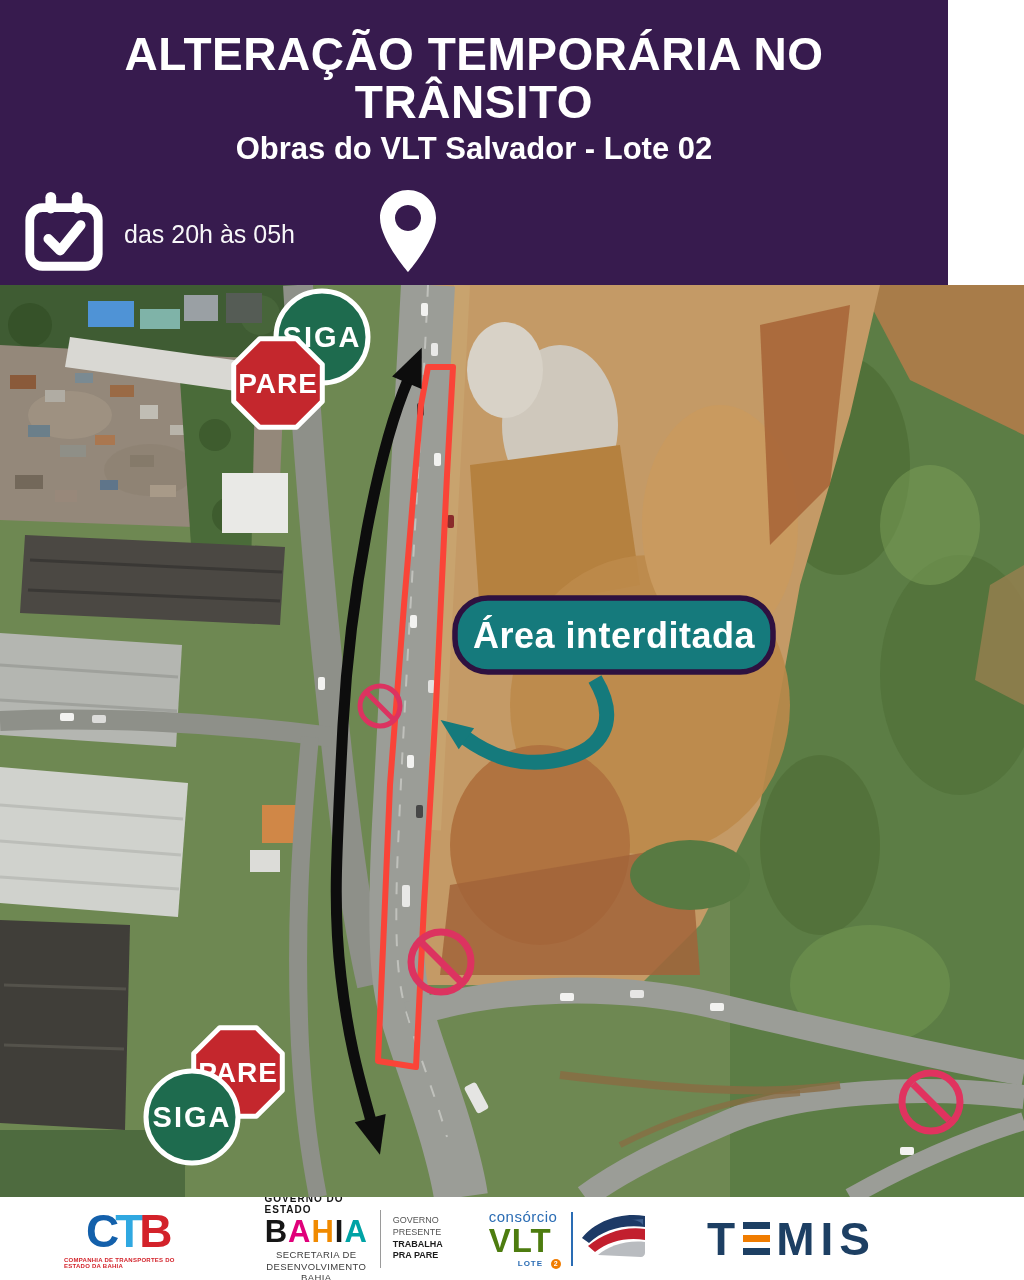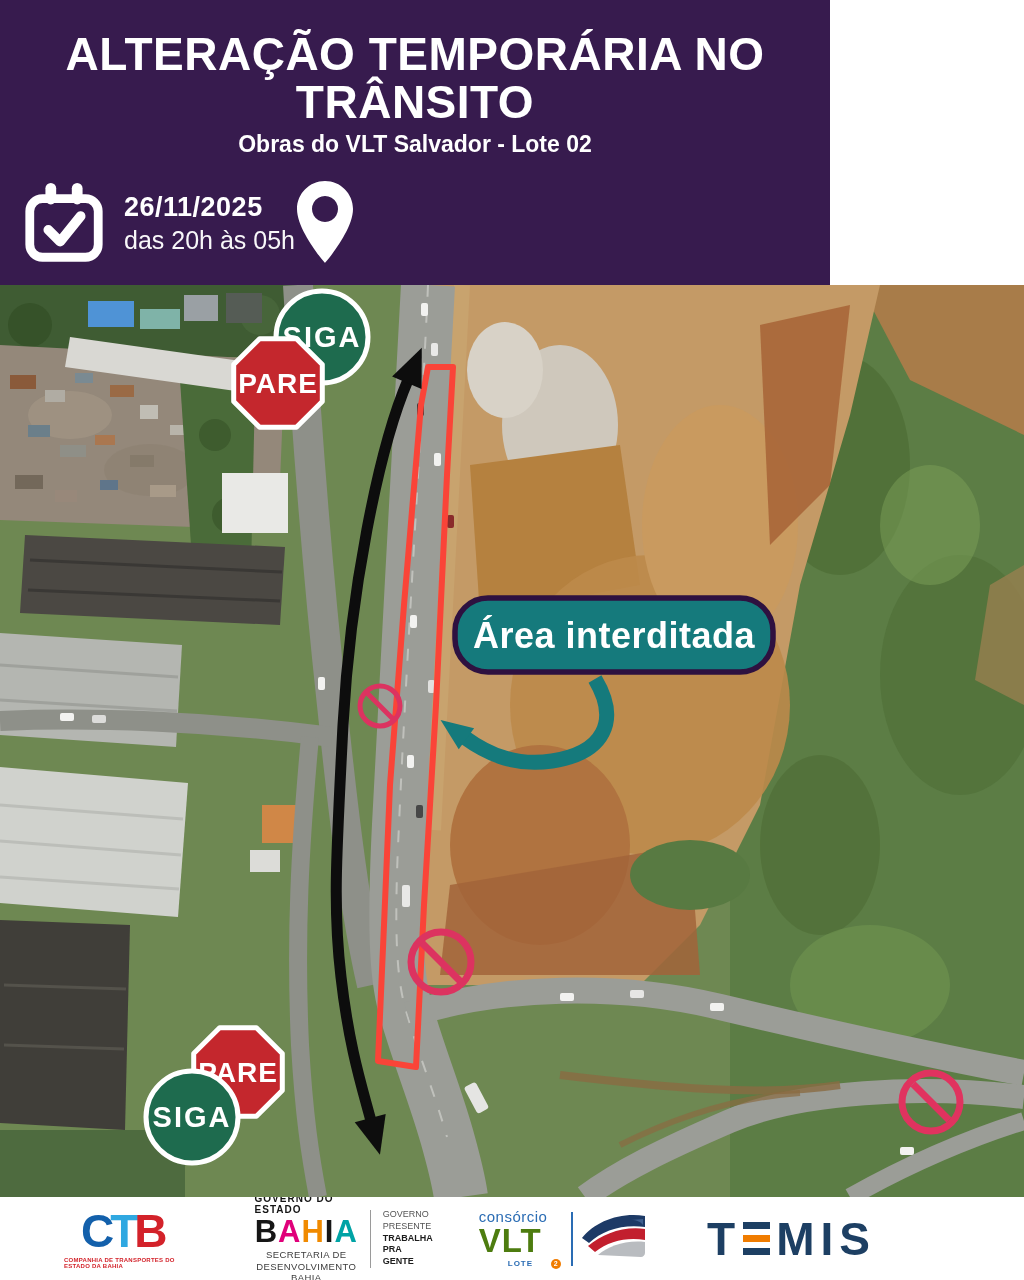--- a/index.html
+++ b/index.html
@@ -2,28 +2,28 @@
 <html><head>
 <meta charset="utf-8">
 <style>
   html,body{margin:0;padding:0;}
   body{
     width:1024px;height:1280px;overflow:hidden;position:relative;
     font-family:"Liberation Sans",sans-serif;background:#fff;
   }
   
   .header{
-    width:830px;height:285px;background:#371b4e;color:#fff;box-sizing:border-box;
+    width:948px;height:285px;background:#371b4e;color:#fff;box-sizing:border-box;
   }
   .title{
     margin:0;padding-top:30px;text-align:center;font-size:46px;font-weight:800;
     letter-spacing:.5px;line-height:1.05;
   }
   .subtitle{
-    margin:4px 0 0 0;text-align:center;font-size:23px;font-weight:700;
+    margin:4px 0 0 0;text-align:center;font-size:31px;font-weight:700;
   }
   .info-row{
     display:flex;align-items:center;margin-top:20px;padding:0 18px 0 20px;
   }
   .cal-wrap{width:88px;height:92px;flex:0 0 auto;}
   .date-block{margin-left:16px;flex:0 0 auto;}
   .date-main{font-size:27px;font-weight:800;letter-spacing:.5px;}
   .date-time{font-size:25px;font-weight:400;margin-top:3px;opacity:.97;}
   .pin-wrap{margin-left:auto;width:60px;height:90px;flex:0 0 auto;}
   .notice{width:472px;margin-left:16px;margin-right:4px;flex:0 0 auto;}
@@ -55,21 +55,21 @@
   .bahia-word{font-size:31px;font-weight:800;letter-spacing:1px;line-height:1;margin-top:1px;}
   .bh0{color:#161616;} .bh1{color:#e0007a;} .bh2{color:#f08a00;} .bh3{color:#161616;} .bh4{color:#00a3a5;}
   .bahia-sub{font-size:9.5px;color:#3c3c3c;letter-spacing:.4px;margin-top:2px;line-height:1.25;text-align:center;}
   .bahia-divider{width:1px;height:58px;background:#9a9a9a;margin:0 12px;}
   .bahia-side{font-size:9px;color:#555;line-height:1.3;}
   .bahia-side .strong{font-weight:800;color:#1c1c1c;}
   .f-vlt{display:flex;align-items:center;margin-left:46px;}
   .vlt-text{display:flex;flex-direction:column;align-items:flex-start;}
   .vlt-top{font-size:15px;color:#2a6cb4;letter-spacing:.5px;}
   .vlt-word{font-size:33px;font-weight:800;color:#4d7c0f;line-height:.95;letter-spacing:1px;}
-  .vlt-lote{font-size:8px;color:#2a6cb4;font-weight:700;letter-spacing:1px;margin-top:2px;display:flex;align-items:center;gap:18px;padding-left:29px;}
+  .vlt-lote{font-size:8px;color:#2a6cb4;font-weight:700;letter-spacing:1px;margin-top:2px;display:flex;align-items:center;gap:8px;padding-left:29px;}
   .lote-badge{
     display:inline-block;width:10px;height:10px;border-radius:50%;background:#f07c00;color:#fff;
     font-size:7px;font-weight:800;text-align:center;line-height:10px;
   }
   .vlt-divider{width:2px;height:54px;background:#2a6cb4;margin:0 6px 0 10px;}
   .f-temis{display:flex;align-items:center;margin-left:58px;}
   .temis-word{display:flex;align-items:center;color:#1d3f63;font-weight:800;font-size:46px;letter-spacing:6px;line-height:1;}
   .temis-e{display:inline-flex;flex-direction:column;justify-content:space-between;width:27px;height:33px;margin:0 6px 0 2px;}
   .temis-e i{display:block;height:7px;background:#1d3f63;}
   .temis-e i.mid{background:#f07c00;}
@@ -84,21 +84,20 @@
   <div class="info-row">
     <div class="cal-wrap">
       <svg width="88" height="92" viewBox="0 0 90 92">
         <rect x="10" y="20" width="70" height="60" rx="13" fill="none" stroke="#ffffff" stroke-width="9"></rect>
         <rect x="26" y="4" width="11" height="22" rx="5.5" fill="#ffffff"></rect>
         <rect x="53" y="4" width="11" height="22" rx="5.5" fill="#ffffff"></rect>
         <path d="M29,52 L41,64 L62,38" fill="none" stroke="#ffffff" stroke-width="10" stroke-linecap="round" stroke-linejoin="round"></path>
       </svg>
     </div>
     <div class="date-block">
-      <div class="date-main">26/11/2025</div>
       <div class="date-time">das 20h às 05h</div>
     </div>
     <div class="pin-wrap">
       <svg width="60" height="90" viewBox="0 0 60 90">
         <path fill-rule="evenodd" fill="#ffffff" d="M30,2 C14.5,2 2,14.5 2,30 C2,52 30,84 30,84 C30,84 58,52 58,30 C58,14.5 45.5,2 30,2 Z
              M30,17 a13,13 0 1,0 0.01,0 Z"></path>
       </svg>
     </div>
     <div class="notice">
     </div>
@@ -291,21 +290,21 @@
       <div class="bahia-sub">
         <div>SECRETARIA DE</div>
         <div>DESENVOLVIMENTO BAHIA</div>
       </div>
     </div>
     <div class="bahia-divider"></div>
     <div class="bahia-side">
       <div>GOVERNO</div>
       <div>PRESENTE</div>
       <div class="strong">TRABALHA</div>
-      <div class="strong">PRA GENTE</div>
+      <div class="strong">PRA PARE</div>
     </div>
   </div>
 
   <div class="f-vlt">
     <div class="vlt-text">
       <span class="vlt-top">consórcio</span>
       <span class="vlt-word">VLT</span>
       <span class="vlt-lote">
           <span>LOTE</span>
           <span class="lote-badge">2</span>

